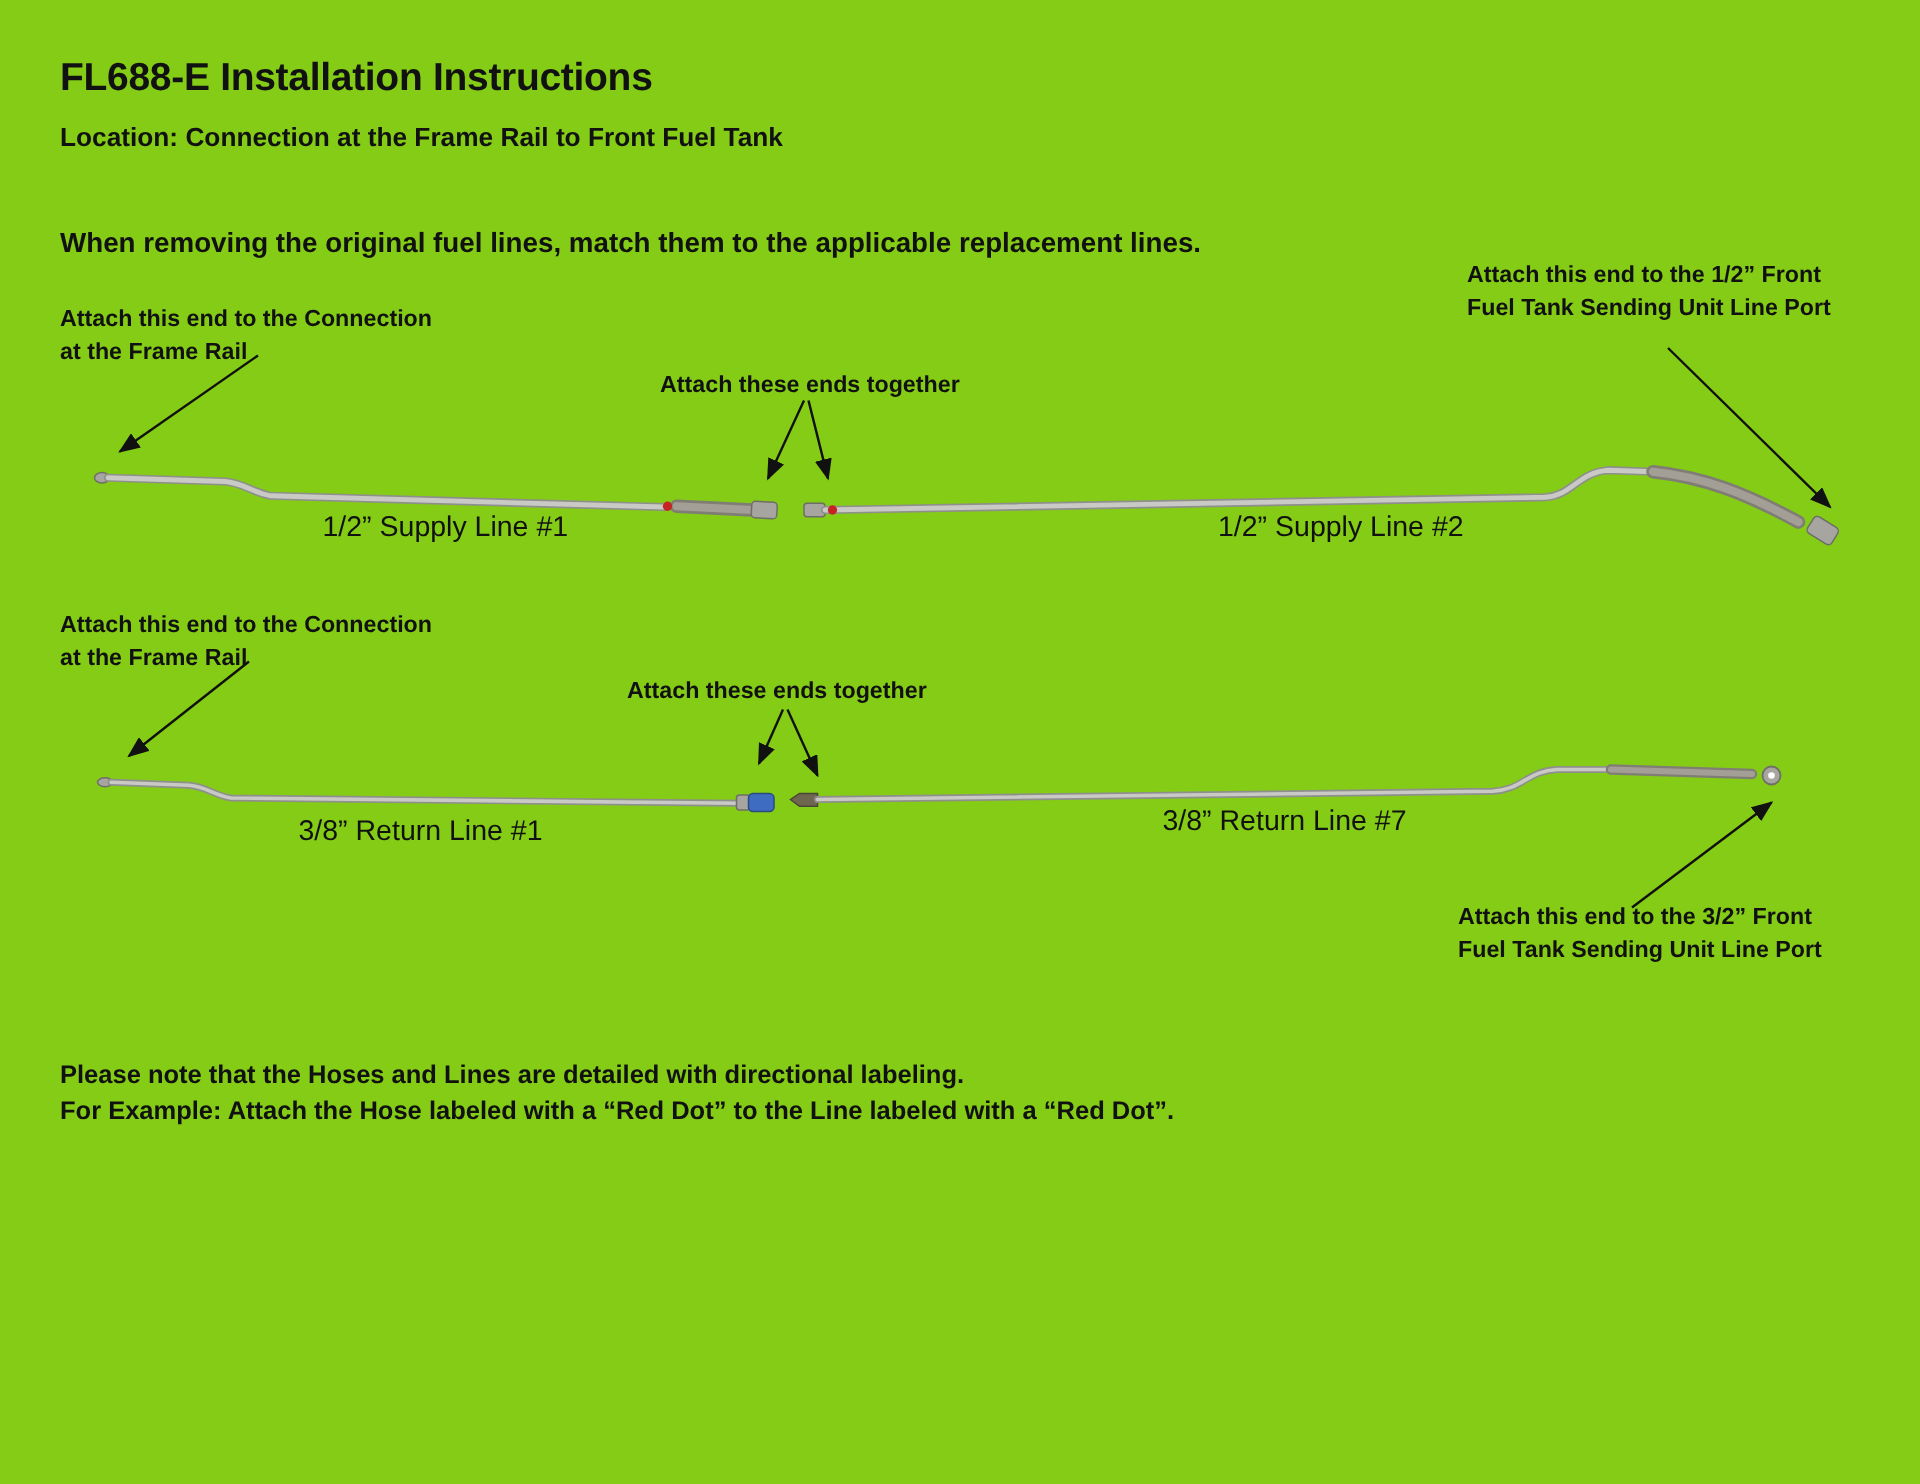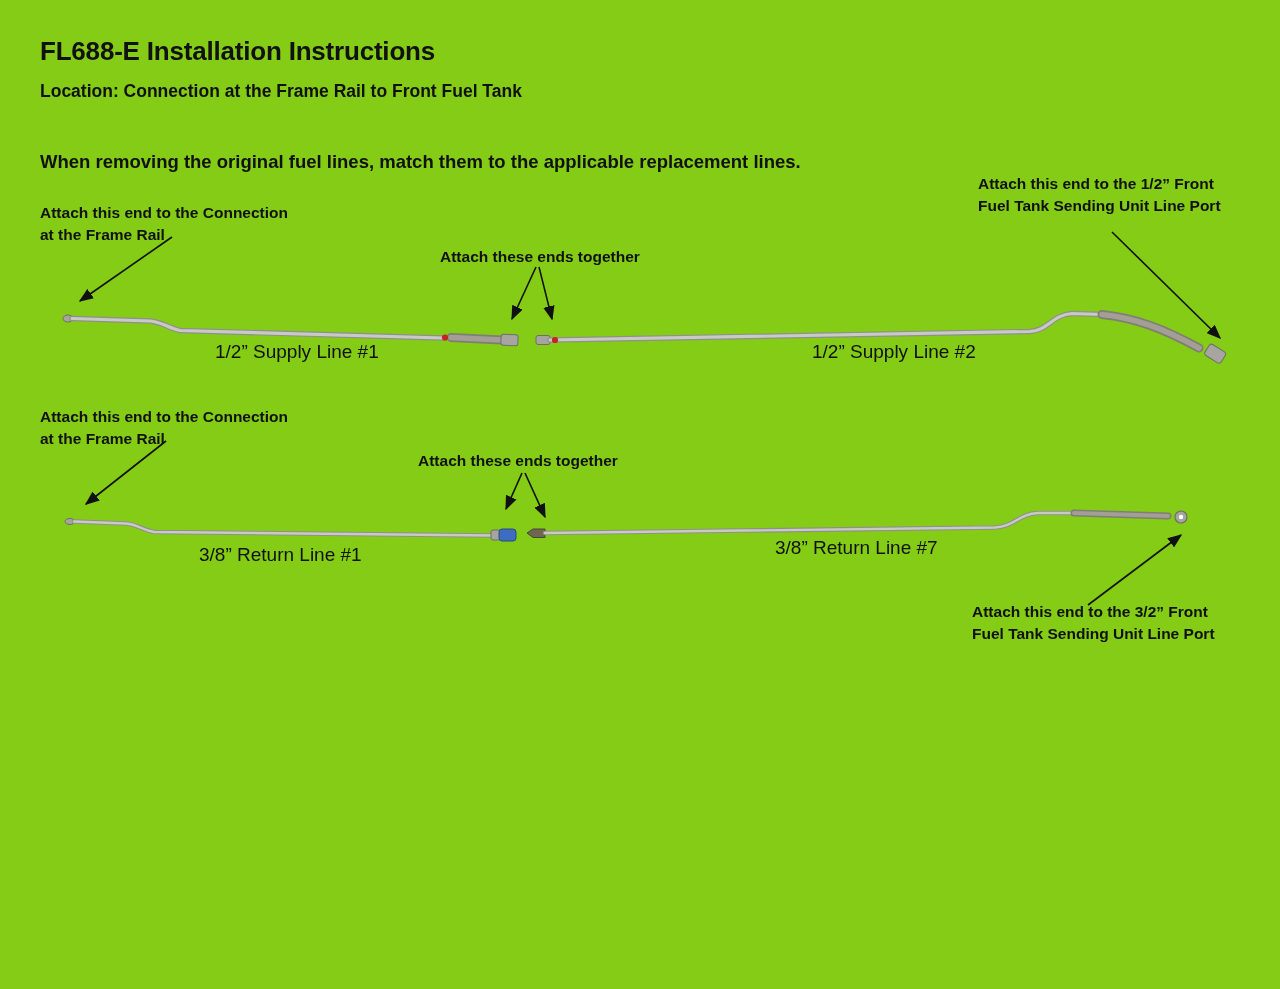--- a/index.html
+++ b/index.html
@@ -142,14 +142,18 @@
     <div>at the Frame Rail</div>
   </div>
   <div class="abs note note-return-join">Attach these ends together</div>
   <div class="abs note note-return-tank">
     <div>Attach this end to the 3/2” Front</div>
     <div>Fuel Tank Sending Unit Line Port</div>
   </div>
   <div class="abs linelabel label-return-1">3/8” Return Line #1</div>
   <div class="abs linelabel label-return-2">3/8” Return Line #7</div>
 
+  <div class="abs footer">
+    <div>Please note that the Hoses and Lines are detailed with directional labeling.</div>
+    <div>For Example: Attach the Hose labeled with a “Red Dot” to the Line labeled with a “Red Dot”.</div>
+  </div>
 
 </div>
 
 </body></html>

